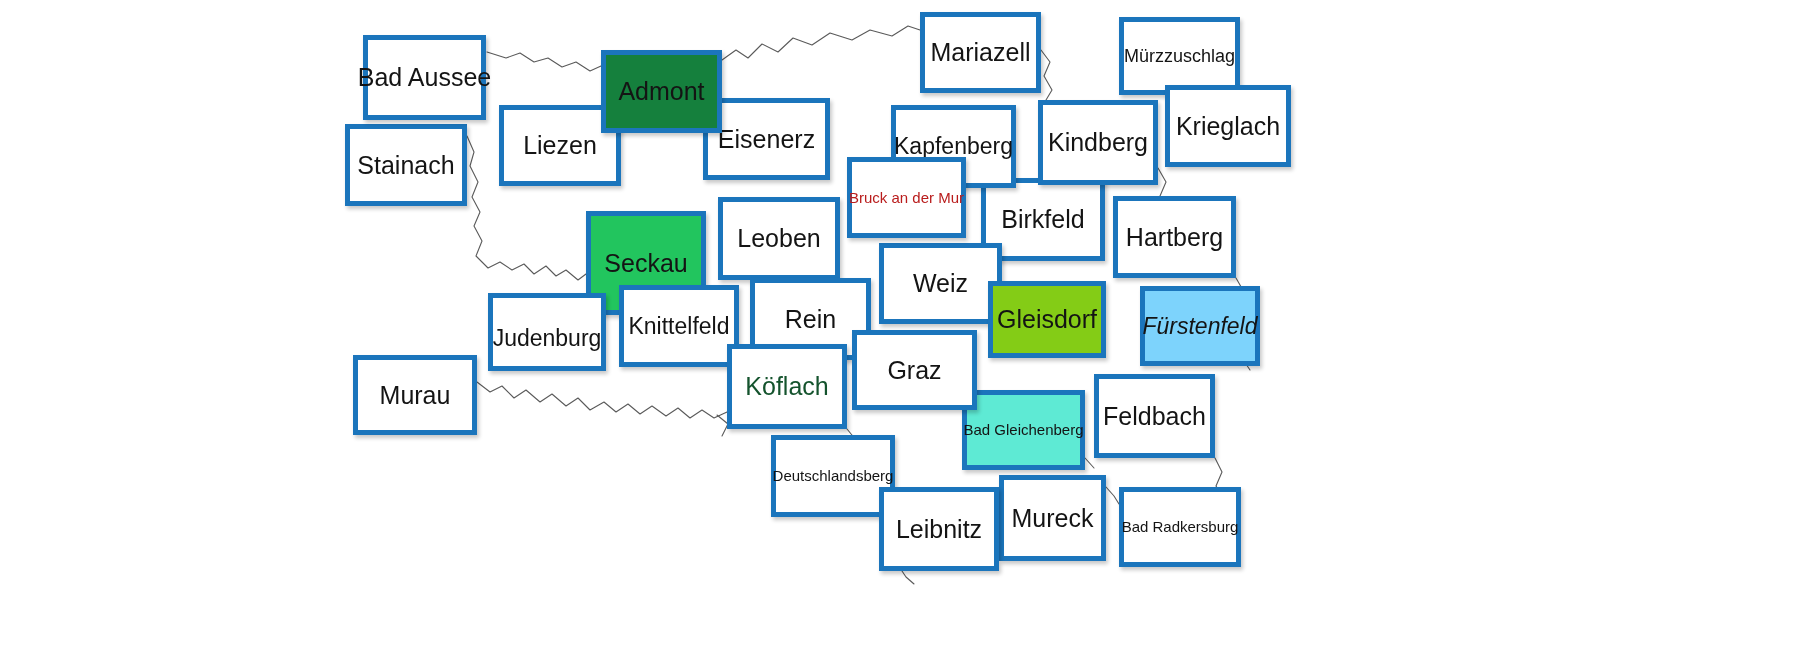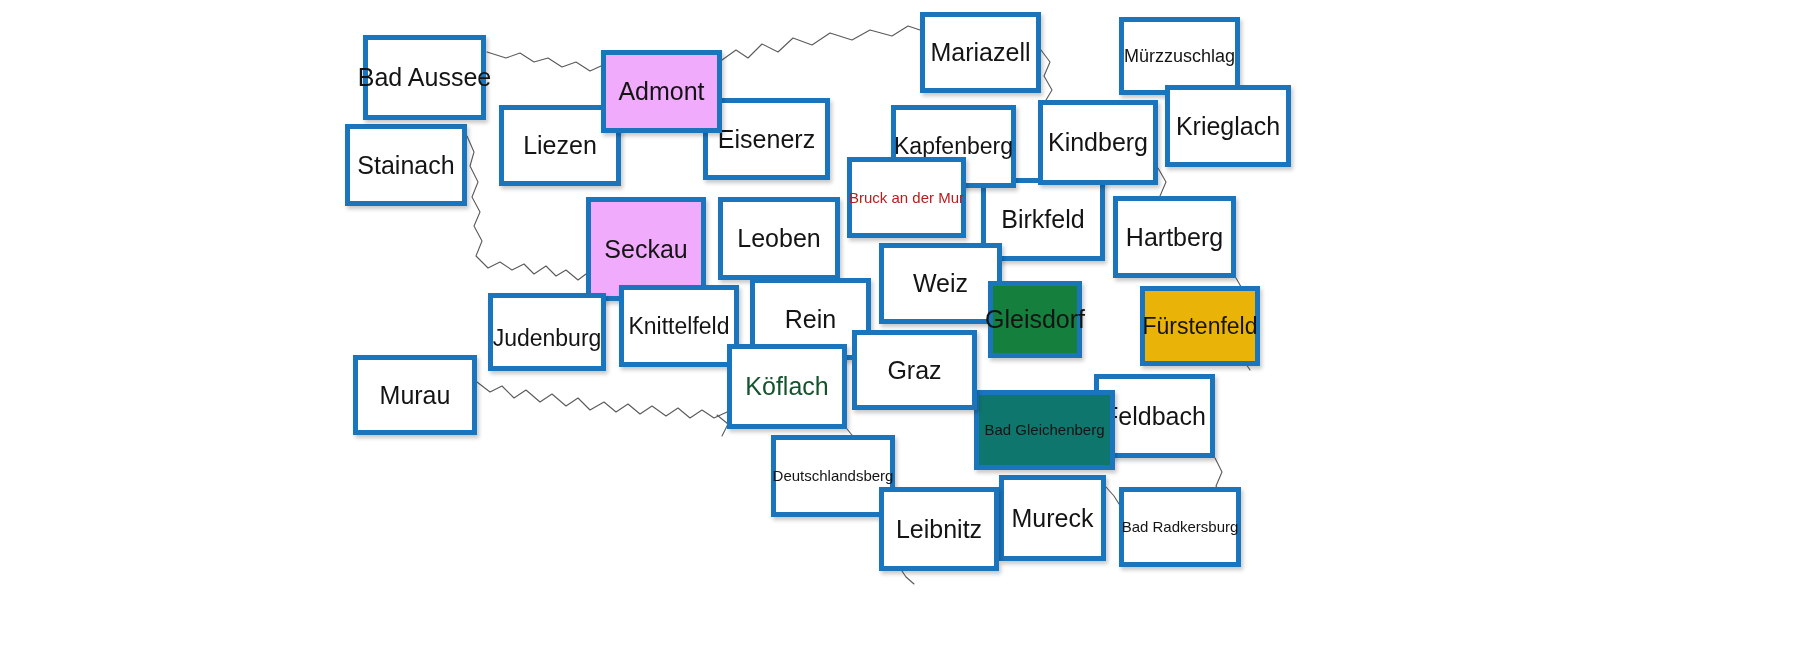--- a/index.html
+++ b/index.html
@@ -65,21 +65,21 @@
   <div id="label-layer">
       <div class="label-box" style="left: 363px; top: 35px; width: 123px; height: 85px; z-index: 12; border-color: rgb(27, 117, 188); background: rgb(255, 255, 255);">
         <span class="label-text fs-lg" style="color: rgb(20, 20, 20);">Bad Aussee</span>
       </div>
       <div class="label-box" style="left: 345px; top: 124px; width: 122px; height: 82px; z-index: 11; border-color: rgb(27, 117, 188); background: rgb(255, 255, 255);">
         <span class="label-text fs-lg" style="color: rgb(20, 20, 20);">Stainach</span>
       </div>
       <div class="label-box" style="left: 499px; top: 105px; width: 122px; height: 81px; z-index: 10; border-color: rgb(27, 117, 188); background: rgb(255, 255, 255); text-align: center;">
         <span class="label-text fs-lg" style="color: rgb(20, 20, 20);">Liezen</span>
       </div>
-      <div class="label-box" style="left: 601px; top: 50px; width: 121px; height: 83px; z-index: 14; border-color: rgb(27, 117, 188); background: #f0abfc;">
+      <div class="label-box" style="left: 601px; top: 50px; width: 121px; height: 83px; z-index: 14; border-color: rgb(27, 117, 188); background: #15803d;">
         <span class="label-text fs-lg" style="color: rgb(20, 20, 20);">Admont</span>
       </div>
       <div class="label-box" style="left: 703px; top: 98px; width: 127px; height: 82px; z-index: 9; border-color: rgb(27, 117, 188); background: rgb(255, 255, 255);">
         <span class="label-text fs-lg" style="color: rgb(20, 20, 20);">Eisenerz</span>
       </div>
       <div class="label-box" style="left: 920px; top: 12px; width: 121px; height: 81px; z-index: 13; border-color: rgb(27, 117, 188); background: rgb(255, 255, 255);">
         <span class="label-text fs-lg" style="color: rgb(20, 20, 20);">Mariazell</span>
       </div>
       <div class="label-box" style="left: 1119px; top: 17px; width: 121px; height: 78px; z-index: 10; border-color: rgb(27, 117, 188); background: rgb(255, 255, 255);">
         <span class="label-text fs-sm" style="color: rgb(20, 20, 20);">Mürzzuschlag</span>
@@ -95,54 +95,54 @@
       </div>
       <div class="label-box" style="left: 847px; top: 157px; width: 119px; height: 81px; z-index: 16; border-color: rgb(27, 117, 188); background: rgb(255, 255, 255);">
         <span class="label-text fs-xs" style="color: #b91c1c;">Bruck an der Mur</span>
       </div>
       <div class="label-box" style="left: 981px; top: 178px; width: 124px; height: 83px; z-index: 11; border-color: rgb(27, 117, 188); background: rgb(255, 255, 255);">
         <span class="label-text fs-lg" style="color: rgb(20, 20, 20);">Birkfeld</span>
       </div>
       <div class="label-box" style="left: 1113px; top: 196px; width: 123px; height: 82px; z-index: 10; border-color: rgb(27, 117, 188); background: rgb(255, 255, 255);">
         <span class="label-text fs-lg" style="color: rgb(20, 20, 20);">Hartberg</span>
       </div>
-      <div class="label-box" style="left: 586px; top: 197px; width: 120px; height: 104px; z-index: 10; border-color: rgb(27, 117, 188); background: #f0abfc;">
+      <div class="label-box" style="left: 586px; top: 211px; width: 120px; height: 104px; z-index: 10; border-color: rgb(27, 117, 188); background: #22c55e;">
         <span class="label-text fs-lg" style="color: rgb(20, 20, 20);">Seckau</span>
       </div>
       <div class="label-box" style="left: 718px; top: 197px; width: 122px; height: 83px; z-index: 12; border-color: rgb(27, 117, 188); background: rgb(255, 255, 255);">
         <span class="label-text fs-lg" style="color: rgb(20, 20, 20);">Leoben</span>
       </div>
       <div class="label-box" style="left: 879px; top: 243px; width: 123px; height: 81px; z-index: 12; border-color: rgb(27, 117, 188); background: rgb(255, 255, 255);">
         <span class="label-text fs-lg" style="color: rgb(20, 20, 20);">Weiz</span>
       </div>
-      <div class="label-box" style="left: 988px; top: 281px; width: 94px; height: 77px; z-index: 14; border-color: rgb(27, 117, 188); background: #15803d;">
+      <div class="label-box" style="left: 988px; top: 281px; width: 118px; height: 77px; z-index: 14; border-color: rgb(27, 117, 188); background: #84cc16;">
         <span class="label-text fs-lg" style="color: rgb(20, 20, 20);">Gleisdorf</span>
       </div>
-      <div class="label-box" style="left: 1140px; top: 286px; width: 120px; height: 80px; z-index: 11; border-color: rgb(27, 117, 188); background: #eab308;">
+      <div class="label-box" style="left: 1140px; top: 286px; width: 120px; height: 80px; z-index: 11; border-color: rgb(27, 117, 188); background: #7dd3fc; font-style: italic;">
         <span class="label-text fs-md" style="color: rgb(20, 20, 20);">Fürstenfeld</span>
       </div>
       <div class="label-box" style="left: 488px; top: 293px; width: 118px; height: 78px; z-index: 12; border-color: rgb(27, 117, 188); background: rgb(255, 255, 255);">
         <span class="label-text fs-md" style="color: rgb(20, 20, 20); margin-top: 12px;">Judenburg</span>
       </div>
       <div class="label-box" style="left: 619px; top: 285px; width: 120px; height: 82px; z-index: 11; border-color: rgb(27, 117, 188); background: rgb(255, 255, 255);">
         <span class="label-text fs-md" style="color: rgb(20, 20, 20);">Knittelfeld</span>
       </div>
       <div class="label-box" style="left: 750px; top: 278px; width: 121px; height: 82px; z-index: 13; border-color: rgb(27, 117, 188); background: rgb(255, 255, 255);">
         <span class="label-text fs-lg" style="color: rgb(20, 20, 20);">Rein</span>
       </div>
       <div class="label-box" style="left: 852px; top: 330px; width: 125px; height: 80px; z-index: 15; border-color: rgb(27, 117, 188); background: rgb(255, 255, 255);">
         <span class="label-text fs-lg" style="color: rgb(20, 20, 20);">Graz</span>
       </div>
       <div class="label-box" style="left: 727px; top: 344px; width: 120px; height: 85px; z-index: 16; border-color: rgb(27, 117, 188); background: rgb(255, 255, 255);">
         <span class="label-text fs-lg" style="color: #14532d;">Köflach</span>
       </div>
       <div class="label-box" style="left: 353px; top: 355px; width: 124px; height: 80px; z-index: 10; border-color: rgb(27, 117, 188); background: rgb(255, 255, 255);">
         <span class="label-text fs-lg" style="color: rgb(20, 20, 20);">Murau</span>
       </div>
-      <div class="label-box" style="left: 962px; top: 390px; width: 141px; height: 80px; z-index: 13; border-color: rgb(27, 117, 188); background: #0f766e; margin-left: 12px;">
+      <div class="label-box" style="left: 962px; top: 390px; width: 123px; height: 80px; z-index: 13; border-color: rgb(27, 117, 188); background: #5eead4;">
         <span class="label-text fs-xs" style="color: rgb(20, 20, 20);">Bad Gleichenberg</span>
       </div>
       <div class="label-box" style="left: 1094px; top: 374px; width: 121px; height: 84px; z-index: 12; border-color: rgb(27, 117, 188); background: rgb(255, 255, 255);">
         <span class="label-text fs-lg" style="color: rgb(20, 20, 20);">Feldbach</span>
       </div>
       <div class="label-box" style="left: 771px; top: 435px; width: 124px; height: 82px; z-index: 12; border-color: rgb(27, 117, 188); background: rgb(255, 255, 255);">
         <span class="label-text fs-xs" style="color: rgb(20, 20, 20);">Deutschlandsberg</span>
       </div>
       <div class="label-box" style="left: 879px; top: 487px; width: 120px; height: 84px; z-index: 16; border-color: rgb(27, 117, 188); background: rgb(255, 255, 255);">
         <span class="label-text fs-lg" style="color: rgb(20, 20, 20);">Leibnitz</span>

